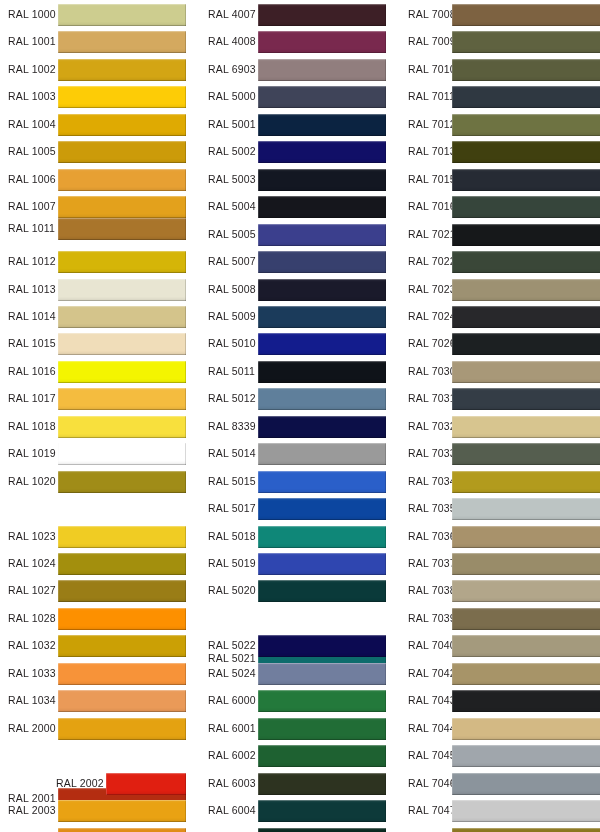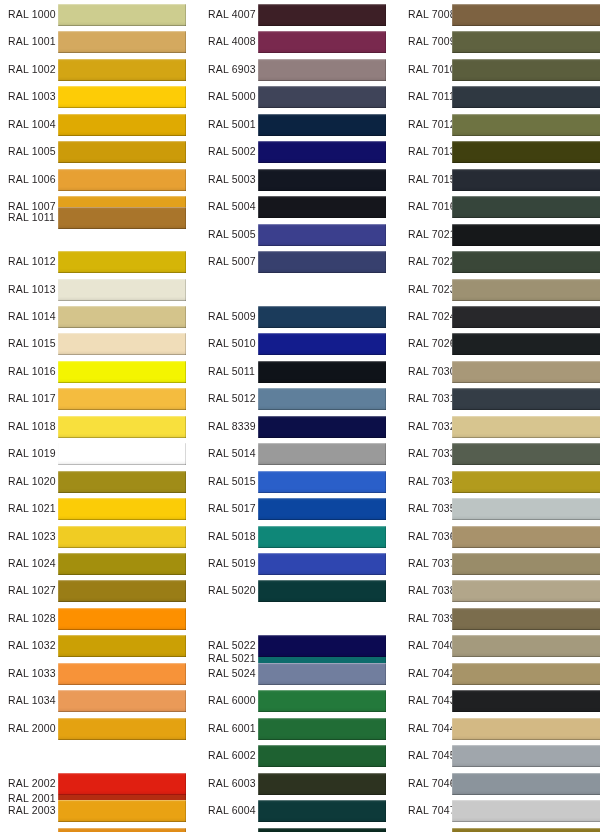--- a/index.html
+++ b/index.html
@@ -124,21 +124,21 @@
         <div class="swatch" style="background: rgb(231, 160, 51);">
           <div class="gloss"></div>
         </div>
       </div>
       <div class="row" style="top: 193.15px;">
         <div class="swatch-label">RAL 1007</div>
         <div class="swatch" style="background: rgb(227, 161, 28);">
           <div class="gloss"></div>
         </div>
       </div>
-      <div class="row" style="top: 204px;">
+      <div class="row" style="top: 215px;">
         <div class="swatch-label">RAL 1011</div>
         <div class="swatch" style="background: rgb(169, 117, 43);">
           <div class="gloss"></div>
         </div>
       </div>
       <div class="row" style="top: 248.05px;">
         <div class="swatch-label">RAL 1012</div>
         <div class="swatch" style="background: rgb(213, 181, 8);">
           <div class="gloss"></div>
         </div>
@@ -184,26 +184,20 @@
         <div class="swatch">
           <div class="gloss"></div>
         </div>
       </div>
       <div class="row" style="top: 467.65px;">
         <div class="swatch-label">RAL 1020</div>
         <div class="swatch" style="background: rgb(160, 140, 24);">
           <div class="gloss"></div>
         </div>
       </div>
-      <div class="row" style="top: 495.1px;">
-        <div class="swatch-label">RAL 1021</div>
-        <div class="swatch" style="background: rgb(251, 204, 7);">
-          <div class="gloss"></div>
-        </div>
-      </div>
       <div class="row" style="top: 522.55px;">
         <div class="swatch-label">RAL 1023</div>
         <div class="swatch" style="background: rgb(240, 204, 35);">
           <div class="gloss"></div>
         </div>
       </div>
       <div class="row" style="top: 550px;">
         <div class="swatch-label">RAL 1024</div>
         <div class="swatch" style="background: rgb(163, 143, 13);">
           <div class="gloss"></div>
@@ -244,21 +238,21 @@
         <div class="swatch" style="background: rgb(228, 162, 17);">
           <div class="gloss"></div>
         </div>
       </div>
       <div class="row" style="top: 785px;">
         <div class="swatch-label">RAL 2001</div>
         <div class="swatch" style="background: rgb(180, 45, 17);">
           <div class="gloss"></div>
         </div>
       </div>
-      <div class="row" style="top: 769.6px;">
+      <div class="row" style="top: 769.6px; margin-left: 48px;">
         <div class="swatch-label">RAL 2002</div>
         <div class="swatch" style="background: rgb(224, 31, 17);">
           <div class="gloss"></div>
         </div>
       </div>
       <div class="row" style="top: 797.05px;">
         <div class="swatch-label">RAL 2003</div>
         <div class="swatch" style="background: rgb(233, 162, 19);">
           <div class="gloss"></div>
         </div>
@@ -324,20 +318,26 @@
         <div class="swatch" style="background: rgb(59, 63, 141);">
           <div class="gloss"></div>
         </div>
       </div>
       <div class="row" style="top: 248.05px;">
         <div class="swatch-label">RAL 5007</div>
         <div class="swatch" style="background: rgb(55, 64, 110);">
           <div class="gloss"></div>
         </div>
       </div>
+      <div class="row" style="top: 275.5px;">
+        <div class="swatch-label">RAL 5008</div>
+        <div class="swatch" style="background: rgb(26, 26, 43);">
+          <div class="gloss"></div>
+        </div>
+      </div>
       <div class="row" style="top: 302.95px;">
         <div class="swatch-label">RAL 5009</div>
         <div class="swatch" style="background: rgb(27, 59, 91);">
           <div class="gloss"></div>
         </div>
       </div>
       <div class="row" style="top: 330.4px;">
         <div class="swatch-label">RAL 5010</div>
         <div class="swatch" style="background: rgb(19, 28, 141);">
           <div class="gloss"></div>

